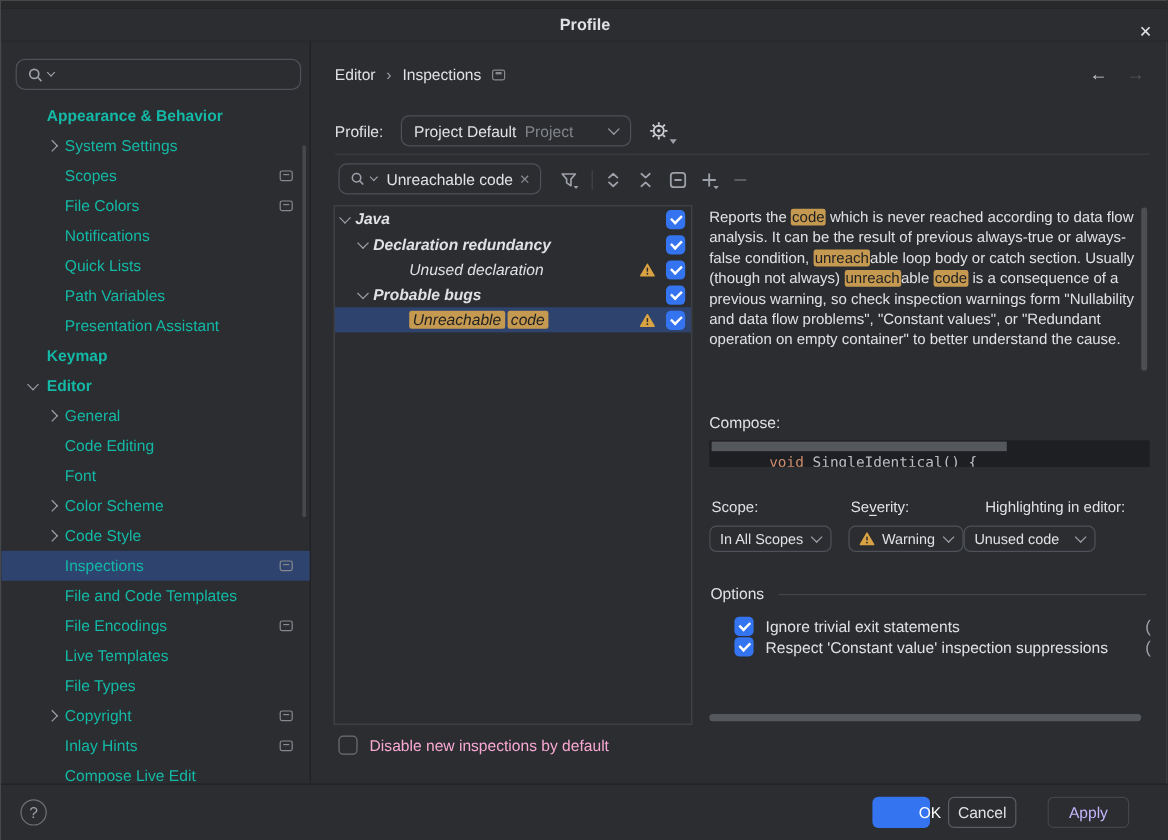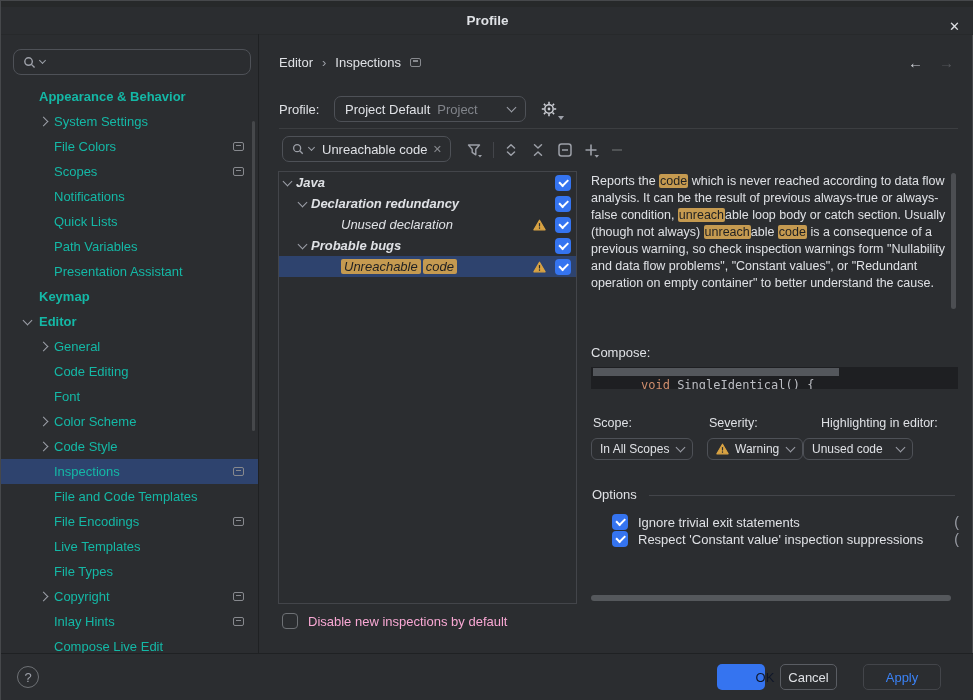--- a/index.html
+++ b/index.html
@@ -83,23 +83,23 @@
   .options-label{position:absolute;left:1px;top:316px;}
   .options-divider{position:absolute;left:58px;top:324px;width:306px;height:1px;background:#43454a;}
   .opt-row{position:absolute;left:21px;width:347px;height:20px;display:flex;align-items:center;gap:10px;white-space:nowrap;overflow:visible;}
   .opt-row .paren{margin-left:auto;color:#9da0a8;font-size:14px;}
   .h-scroll{position:absolute;left:0;top:424px;width:360px;height:6px;background:#55585c;border-radius:3px;}
   
   .bottombar{position:absolute;left:0;top:652px;width:973px;height:48px;background:#2b2d30;border-top:1px solid #1f2123;}
   .help-btn{position:absolute;left:16px;top:665px;width:22px;height:22px;border:1px solid #6e7175;border-radius:50%;box-sizing:border-box;display:flex;align-items:center;justify-content:center;color:#9da0a8;font-size:13px;}
   .btns{position:absolute;right:31px;top:663px;display:flex;align-items:center;}
   .btn{height:26px;border-radius:5px;box-sizing:border-box;display:flex;align-items:center;justify-content:center;font-size:13px;}
-  .btn-ok{width:45px;background:#3574f0;color:#0f172a;padding-left:48px;}
+  .btn-ok{width:45px;background:#3574f0;color:#ffffff;padding-left:48px;}
   .btn-cancel{width:57px;border:1px solid #5a5d63;margin-left:15px;}
-  .btn-apply{width:78px;border:1px solid #43454a;color:#3b82f6;margin-left:26px;}
+  .btn-apply{width:68px;border:1px solid #43454a;color:#c4b5fd;margin-left:26px;}
   svg{display:block;}
 </style>
 </head>
 <body>
 
 <div class="window">
   <div class="backdrop"></div>
 
   <div class="titlebar">
     <span>Profile</span>
@@ -116,25 +116,25 @@
     </div>
     <div class="side-list" id="side-list">
         <div class="side-row lvl0">
           <span style="font-weight: bold;">Appearance &amp; Behavior</span>
         </div>
         <div class="side-row lvl1">
           <span class="chev r"></span>
           <span>System Settings</span>
         </div>
         <div class="side-row lvl1">
+          <span>Scopes</span>
+          <span class="picon"></span>
+        </div>
+        <div class="side-row lvl1">
           <span>File Colors</span>
-          <span class="picon"></span>
-        </div>
-        <div class="side-row lvl1">
-          <span>Scopes</span>
           <span class="picon"></span>
         </div>
         <div class="side-row lvl1">
           <span>Notifications</span>
         </div>
         <div class="side-row lvl1">
           <span>Quick Lists</span>
         </div>
         <div class="side-row lvl1">
           <span>Path Variables</span>

